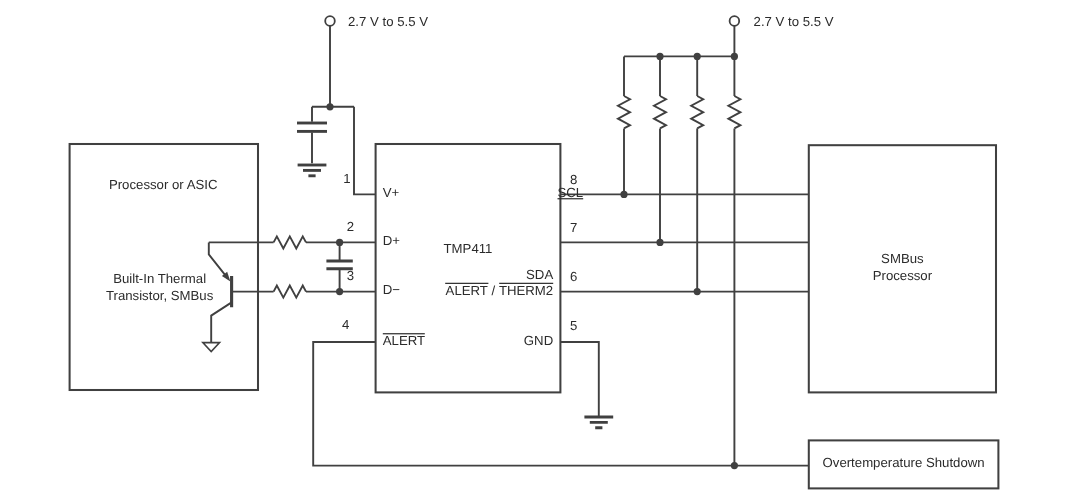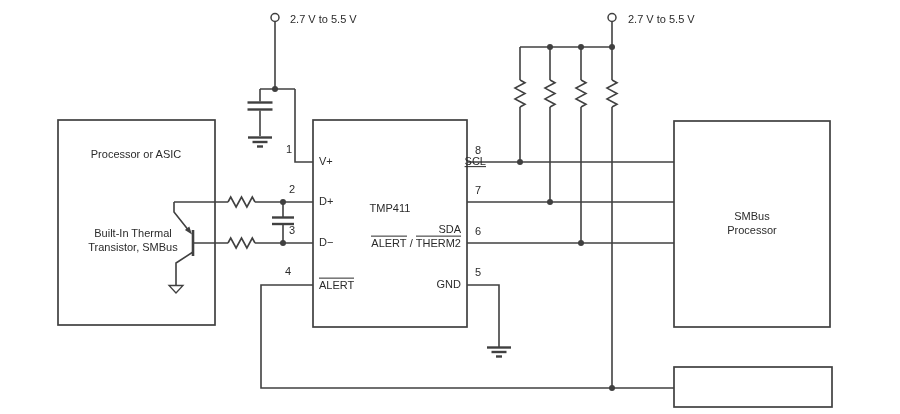--- a/index.html
+++ b/index.html
@@ -172,14 +172,15 @@
   <div class="label vcenter" style="left:319px;top:285px;"><span class="ov">ALERT</span></div>
 
   <div class="label vcenter rightalign" style="right:414px;top:162px;text-decoration:underline;">SCL</div>
   <div class="label vcenter rightalign" style="right:439px;top:202px;margin-top:28px;">SDA</div>
   <div class="label vcenter rightalign" style="right:439px;top:243px;"><span class="ov">ALERT</span><span> / </span><span class="ov">THERM2</span></div>
   <div class="label vcenter rightalign" style="right:439px;top:285px;">GND</div>
 
   <div class="label center" style="left:752px;top:217px;">SMBus</div>
   <div class="label center" style="left:752px;top:231px;">Processor</div>
 
+  <div class="label center" style="left:753px;top:387px;">Overtemperature Shutdown</div>
 
 </div>
 
 </body></html>

